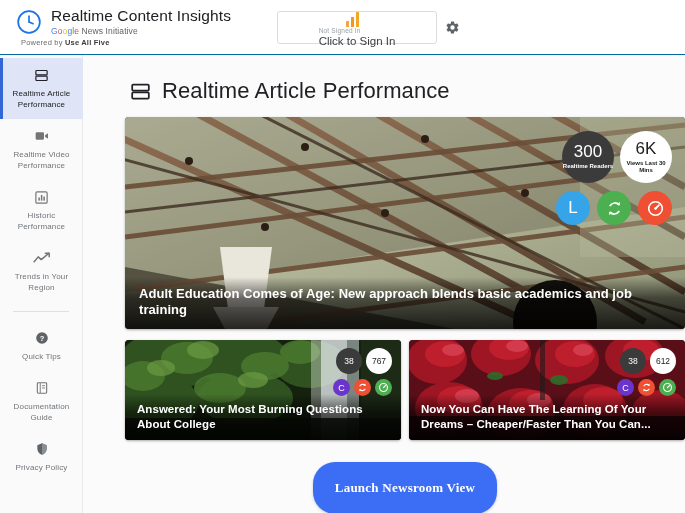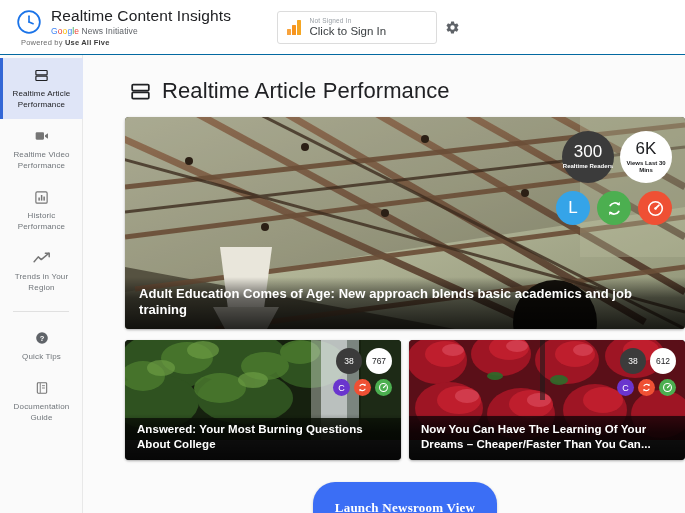--- a/index.html
+++ b/index.html
@@ -29,21 +29,21 @@
   .gni { color:#5f6368; }
   .powered {
     position: absolute; left: 21px; top: 38px;
     font-size: 7.5px; color: #6b6b6b; letter-spacing: .2px;
   }
   .powered b { color: #3c3c3c; font-weight: 700; }
 
   .signin-box {
     position: absolute; left: 277px; top: 11px; width: 160px; height: 33px;
     border: 1px solid #dcdcdc; border-radius: 3px; background: #fff;
-    display: flex; align-items: center; padding: 0 9px;
+    display: flex; align-items: center; padding: 0 9px; flex-direction: column;
   }
   .bars { display: flex; align-items: flex-end; height: 15px; gap: 1.5px; margin-right: 9px; }
   .bars i { display: block; width: 3.5px; background: #F8A33C; border-radius: .5px; }
   .bars i:nth-child(1) { height: 6px; }
   .bars i:nth-child(2) { height: 10px; background:#F7941E; }
   .bars i:nth-child(3) { height: 15px; background:#F5A623; }
   .signin-txt { line-height: 1.15; }
   .signin-small { font-size: 6.5px; color: #9aa0a6; letter-spacing: .2px; }
   .signin-main { font-size: 11.5px; color: #3c4043; margin-top: 1px; }
   .gear { position: absolute; left: 445px; top: 20px; width: 15px; height: 15px; }
@@ -121,21 +121,21 @@
     border-radius: 50%; display:flex; align-items:center; justify-content:center;
     color:#fff; cursor: pointer;
   }
   .hero-actions .act { width: 34px; height: 34px; }
   .sm-actions .act { width: 17px; height: 17px; }
   .act-letter { font-weight: 400; }
   .hero-actions .act-letter { font-size: 17px; }
   .sm-actions .act-letter { font-size: 9px; }
 
   .row2 { display: flex; gap: 8px; margin-top: 11px; }
-  .card-sm { width: 276px; height: 120px; }
+  .card-sm { width: 276px; height: 100px; }
 
   .btn-row { display:flex; justify-content:center; margin-top: 22px; }
   .launch-btn {
     background:#3b6ef5; color:#fff; border:none; border-radius: 22px;
     padding: 18px 22px; font-size: 13px; font-weight: 700; letter-spacing:.25px;
     cursor: pointer; font-family: Liberation Serif, serif;
     box-shadow: 0 1px 3px rgba(0,0,0,.2);
   }
 </style>
 </head>
@@ -241,20 +241,29 @@
         <svg width="14" height="14" viewBox="0 0 24 24">
             <rect x="4" y="3" width="16" height="18" rx="1.6" fill="none" stroke="currentColor" stroke-width="1.9"></rect>
             <line x1="9" y1="3.6" x2="9" y2="20.4" stroke="currentColor" stroke-width="1.6"></line>
             <line x1="12" y1="8" x2="17" y2="8" stroke="currentColor" stroke-width="1.5"></line>
             <line x1="12" y1="12" x2="17" y2="12" stroke="currentColor" stroke-width="1.5"></line>
           </svg>
       </div>
       <div class="nav-label">Documentation Guide</div>
     </div>
 
+    <div class="nav-item">
+      <div class="nav-icon">
+        <svg width="14" height="14" viewBox="0 0 24 24">
+            <path d="M12 2.2l8 3.2v6c0 5-3.4 9.2-8 10.4-4.6-1.2-8-5.4-8-10.4v-6z" fill="#5f6368"></path>
+            <path d="M12 2.2l8 3.2v6c0 5-3.4 9.2-8 10.4z" fill="#8a8f94"></path>
+          </svg>
+      </div>
+      <div class="nav-label">Privacy Policy</div>
+    </div>
   </div>
 
   <div class="main">
 
     <div class="page-title">
       <svg width="21" height="21" viewBox="0 0 24 24">
         <rect x="2.5" y="4" width="19" height="7" rx="1.2" fill="none" stroke="#202124" stroke-width="2"></rect>
         <rect x="2.5" y="13" width="19" height="7" rx="1.2" fill="none" stroke="#202124" stroke-width="2"></rect>
       </svg>
       <span class="page-title-text">Realtime Article Performance</span>

